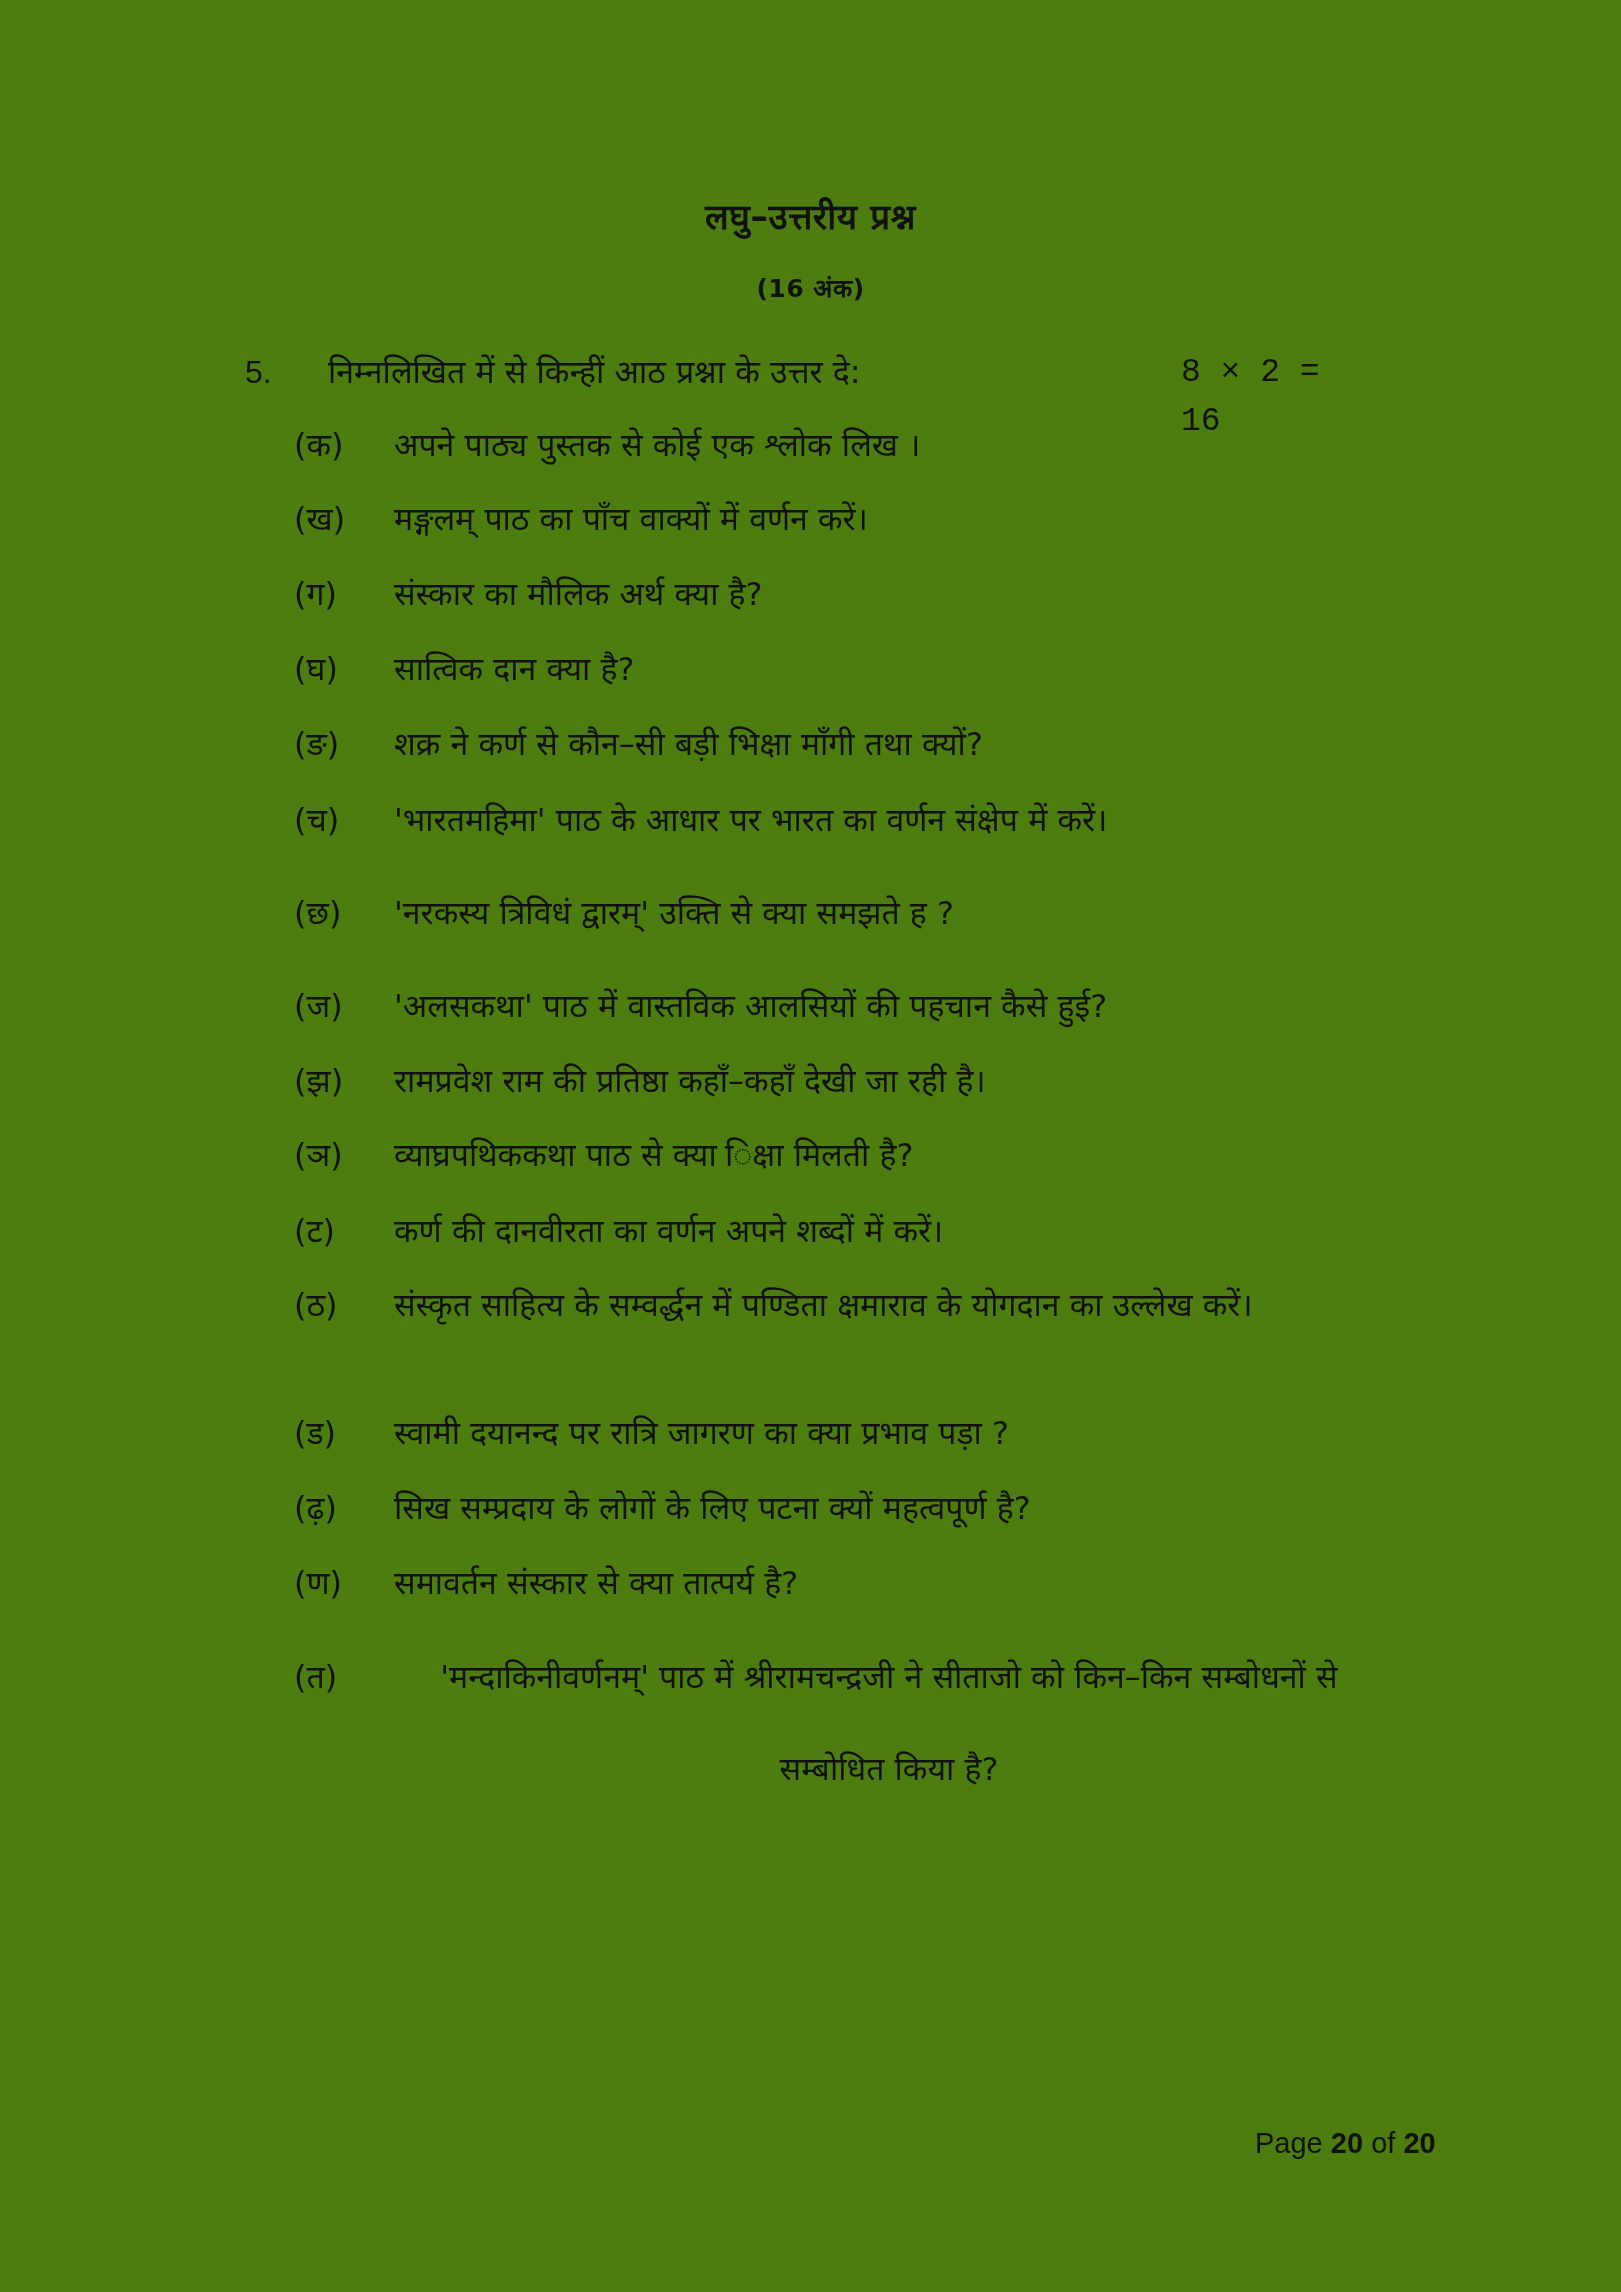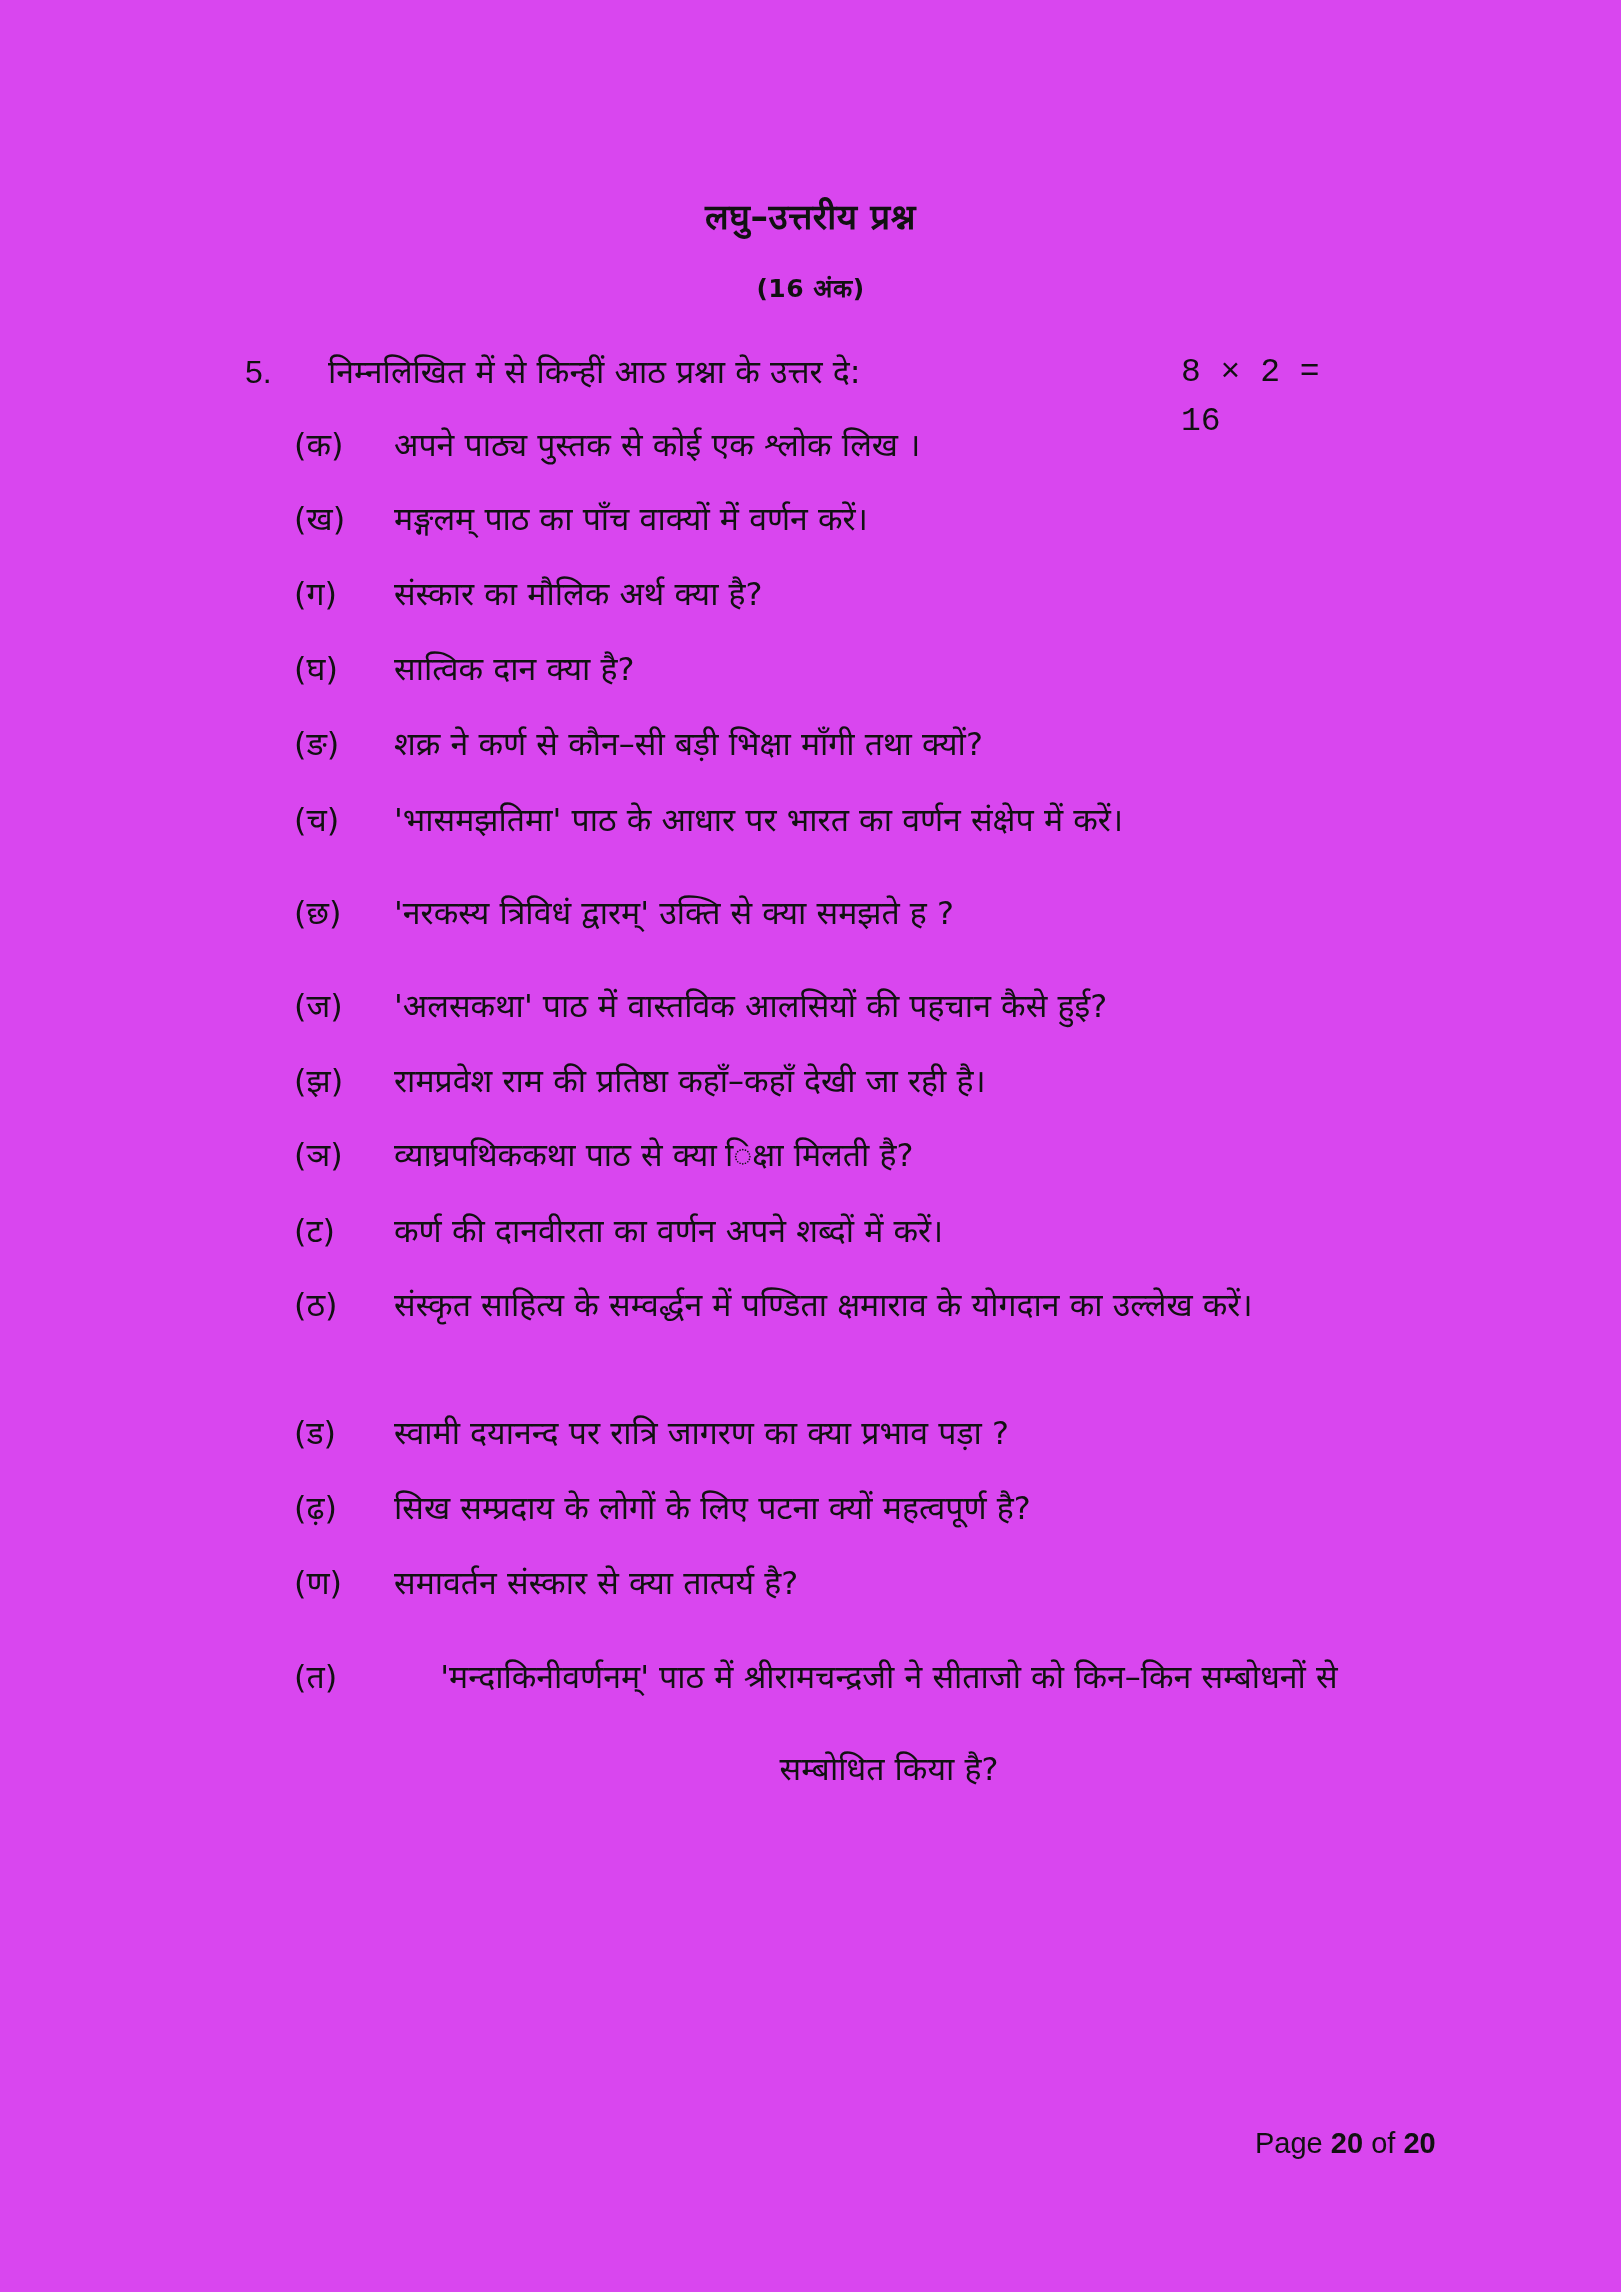--- a/index.html
+++ b/index.html
@@ -13,21 +13,21 @@
       position: relative;
       overflow: hidden;
       color: #111111;
       font-family: "DejaVu Sans", "Liberation Sans", sans-serif;
     }
     .page {
       position: absolute;
       left: 0; top: 0;
       width: 1621px;
       height: 2293px;
-      background: #d946ef;
+      background: #4d7c0f;
     }
     .heading {
       position: absolute;
       left: 0;
       width: 1621px;
       text-align: center;
       font-weight: bold;
       font-size: 35px;
       letter-spacing: 0.5px;
     }
@@ -121,21 +121,21 @@
   <div class="item" style="top:643px">
     <span class="label">(घ)</span>
     <span class="text">सात्विक दान क्या है?</span>
   </div>
   <div class="item" style="top:718px">
     <span class="label">(ङ)</span>
     <span class="text">शक्र ने कर्ण से कौन–सी बड़ी भिक्षा माँगी तथा क्यों?</span>
   </div>
   <div class="item" style="top:794px">
     <span class="label">(च)</span>
-    <span class="text">'भासमझतिमा' पाठ के आधार पर भारत का वर्णन संक्षेप में करें।</span>
+    <span class="text">'भारतमहिमा' पाठ के आधार पर भारत का वर्णन संक्षेप में करें।</span>
   </div>
   <div class="item" style="top:887px">
     <span class="label">(छ)</span>
     <span class="text">'नरकस्य त्रिविधं द्वारम्' उक्ति से क्या समझते ह ?</span>
   </div>
   <div class="item" style="top:980px">
     <span class="label">(ज)</span>
     <span class="text">'अलसकथा' पाठ में वास्तविक आलसियों की पहचान कैसे हुई?</span>
   </div>
   <div class="item" style="top:1055px">

